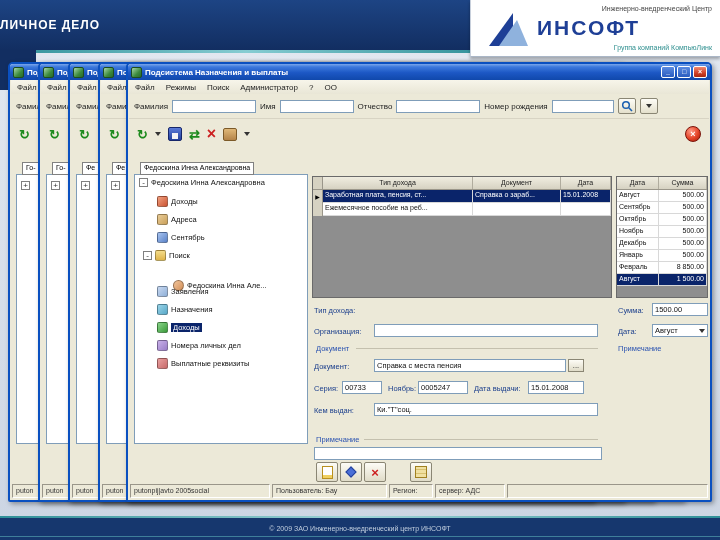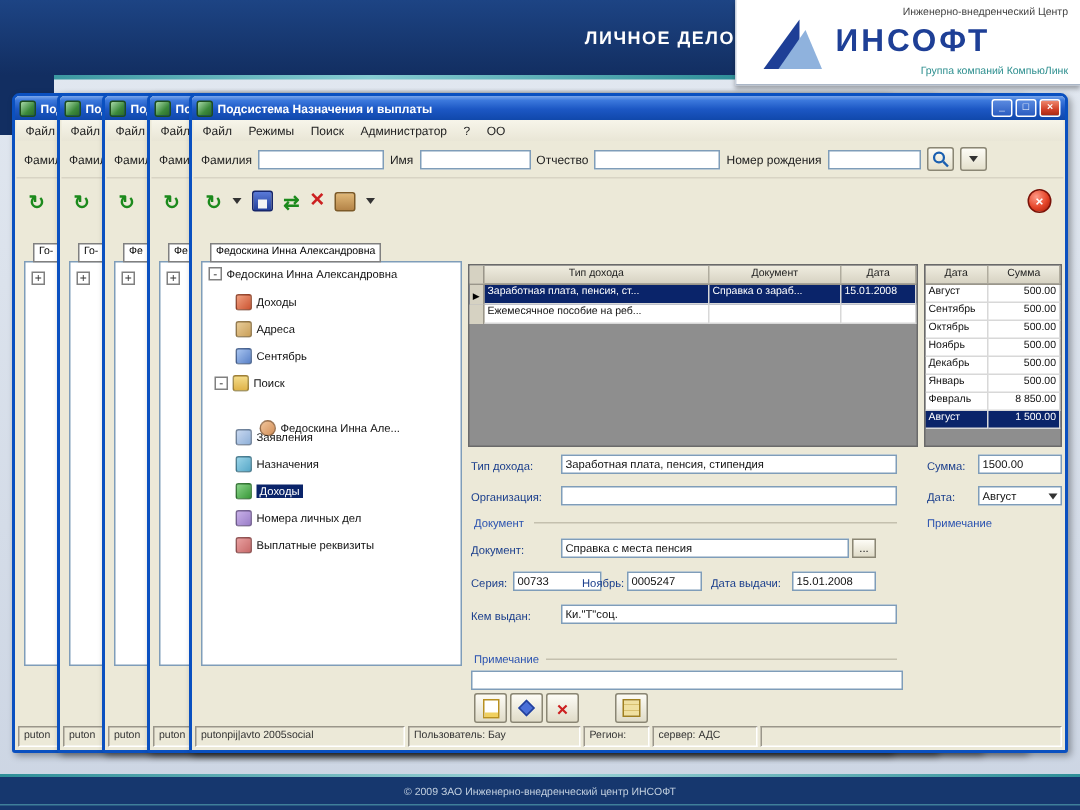--- a/index.html
+++ b/index.html
@@ -2,24 +2,24 @@
 <html><head>
 <meta charset="utf-8">
 <style>
   *{margin:0;padding:0;box-sizing:border-box}
   html,body{background:#9aa4b4}
   body{font-family:"Liberation Sans",sans-serif}
   .stage{position:relative;width:720px;height:540px;overflow:hidden;background:linear-gradient(180deg,#e3e9f1,#ccd5e3)}
 
   
   .hdr{position:absolute;top:0;left:0;width:720px;height:50px;background:linear-gradient(180deg,#1d4484,#122e61)}
-  .hdr-title{position:absolute;top:18px;left:0;width:490px;text-align:right;color:#fff;font-weight:bold;font-size:12px;letter-spacing:1px}
+  .hdr-title{position:absolute;top:18px;left:0;width:490px;text-align:left;color:#fff;font-weight:bold;font-size:12px;letter-spacing:1px}
   .hdr-rule{position:absolute;top:50px;left:0;width:492px;height:3px;background:linear-gradient(90deg,#2e8f98,#86ccd2,#2e8f98)}
   .hdr-notch{position:absolute;top:50px;left:0;width:36px;height:40px;background:#122e61}
-  .logo{position:absolute;top:0;right:0;width:230px;height:57px;background:#fff;border-left:1px solid #c8d0dc;border-bottom:1px solid #aab6c6;box-shadow:0 2px 3px rgba(0,0,0,.3)}
+  .logo{position:absolute;top:0;right:0;width:250px;height:57px;background:#fff;border-left:1px solid #c8d0dc;border-bottom:1px solid #aab6c6;box-shadow:0 2px 3px rgba(0,0,0,.3)}
   .logo-top{position:absolute;top:5px;right:8px;font-size:7px;color:#444}
   .logo-name{position:absolute;top:16px;left:66px;font-size:21px;font-weight:bold;color:#1e3f96;letter-spacing:2px}
   .logo-bottom{position:absolute;bottom:5px;right:8px;font-size:7px;color:#2e8f8f}
   .logo-mark{position:absolute;left:12px;top:9px}
   .footer{position:absolute;left:0;bottom:0;width:720px;height:22px;background:#16376e}
   .footer-line-top{position:absolute;bottom:22px;left:0;width:720px;height:2px;background:linear-gradient(90deg,#2e8f98,#9fd4d8,#2e8f98)}
   .footer-text{position:absolute;bottom:8px;width:720px;text-align:center;font-size:7px;color:#c0cede}
   .footer-line-bottom{position:absolute;bottom:3px;left:0;width:720px;height:1px;background:#3f7f9a}
 
   
@@ -342,23 +342,20 @@
           <span class="gc" style="width:42px">Февраль</span>
           <span class="gc num" style="flex:1">8 850.00</span>
         </div>
       <div class="grow sel" style="height:12px">
           <span class="gc" style="width:42px">Август</span>
           <span class="gc num" style="flex:1">1 500.00</span>
         </div>
     </div>
 
     <span class="flab" style="left:186px;top:242px">Тип дохода:</span>
-    <div class="ffield" style="left:246px;top:239px;width:224px">
-        <span>Заработная плата, пенсия, стипендия</span>
-      </div>
     <span class="flab" style="left:490px;top:242px">Сумма:</span>
     <div class="ffield" style="left:524px;top:239px;width:56px">
         <span>1500.00</span>
       </div>
 
     <span class="flab" style="left:186px;top:263px">Организация:</span>
     <div class="ffield" style="left:246px;top:260px;width:224px">
         <span></span>
       </div>
     <span class="flab" style="left:490px;top:263px">Дата:</span>
@@ -373,21 +370,21 @@
 
     <span class="flab" style="left:186px;top:298px">Документ:</span>
     <div class="ffield" style="left:246px;top:295px;width:192px">
         <span>Справка с места пенсия</span>
       </div>
     <div class="ffield" style="left:440px;top:295px;width:16px;justify-content:center;background:linear-gradient(180deg,#fdfcf6,#e0dcc8);border-color:#8a8674">
         <span>...</span>
       </div>
 
     <span class="flab" style="left:186px;top:320px">Серия:</span>
-    <div class="ffield" style="left:214px;top:317px;width:59px">
+    <div class="ffield" style="left:214px;top:317px;width:40px">
         <span>00733</span>
       </div>
     <span class="flab" style="left:260px;top:320px">Ноябрь:</span>
     <div class="ffield" style="left:290px;top:317px;width:50px">
         <span>0005247</span>
       </div>
     <span class="flab" style="left:346px;top:320px">Дата выдачи:</span>
     <div class="ffield" style="left:400px;top:317px;width:56px">
         <span>15.01.2008</span>
       </div>

